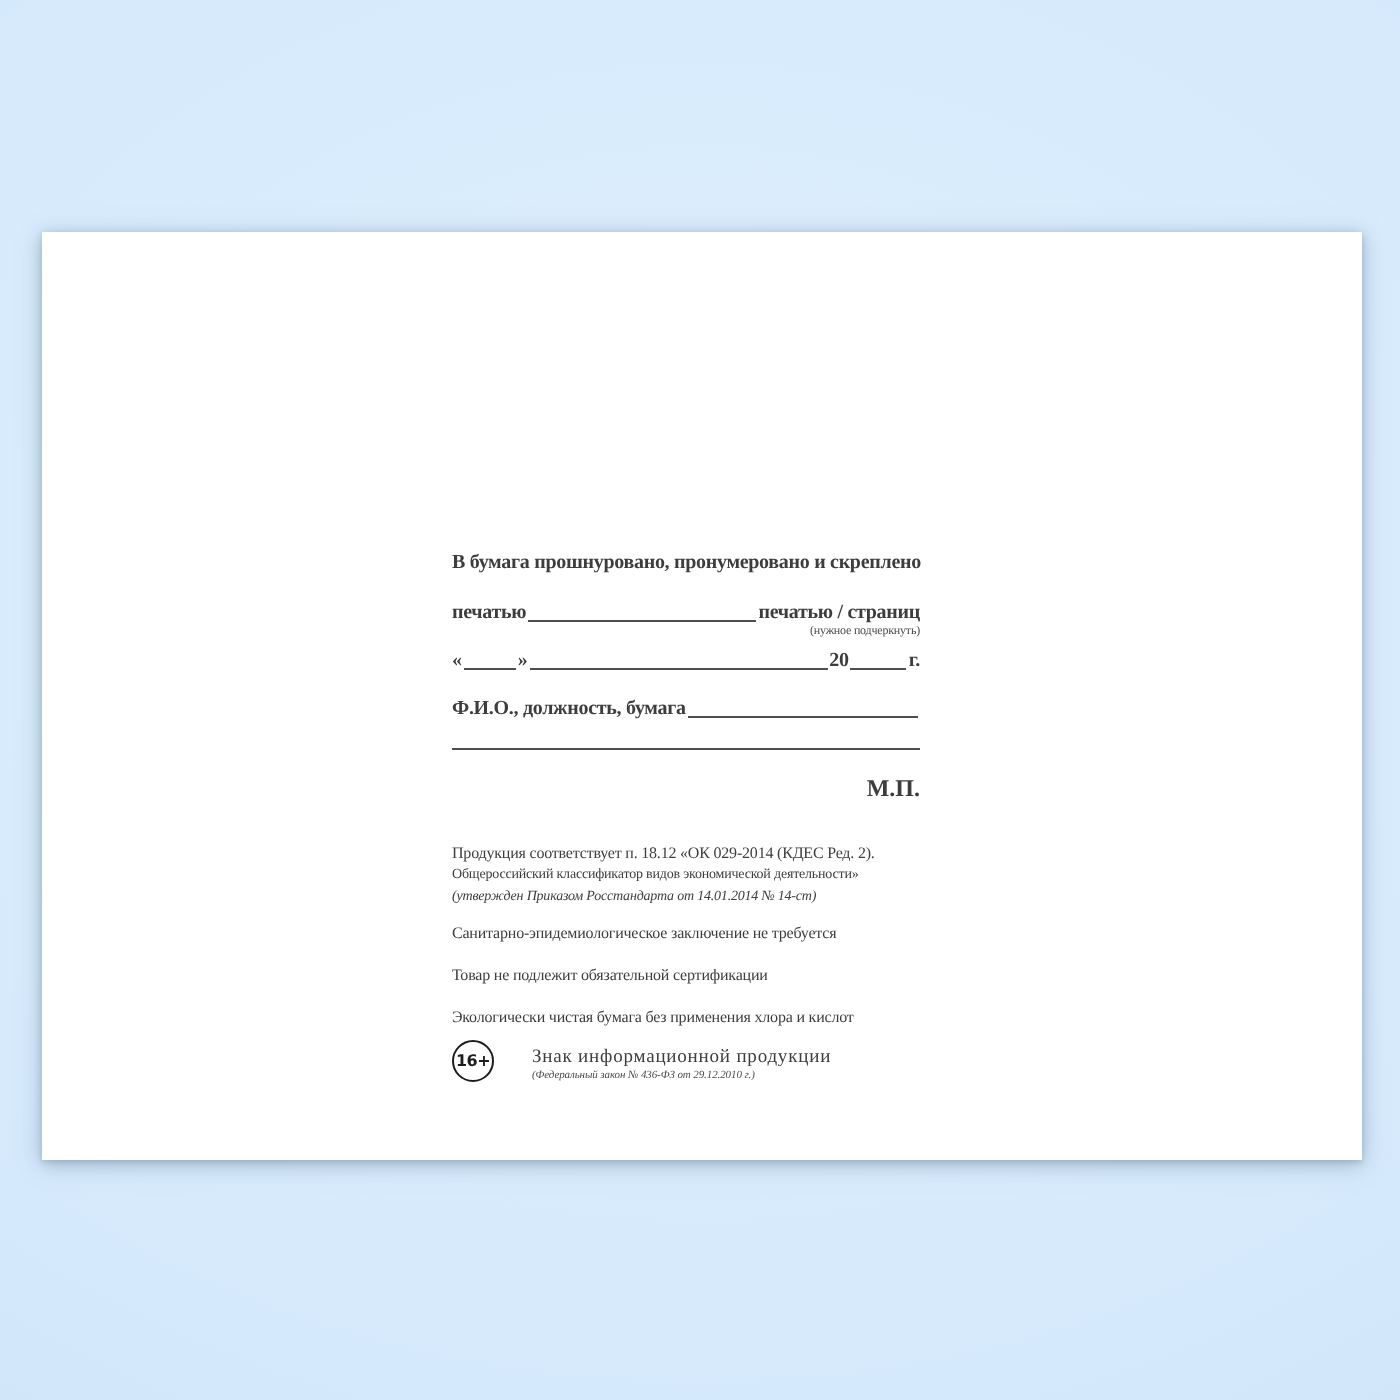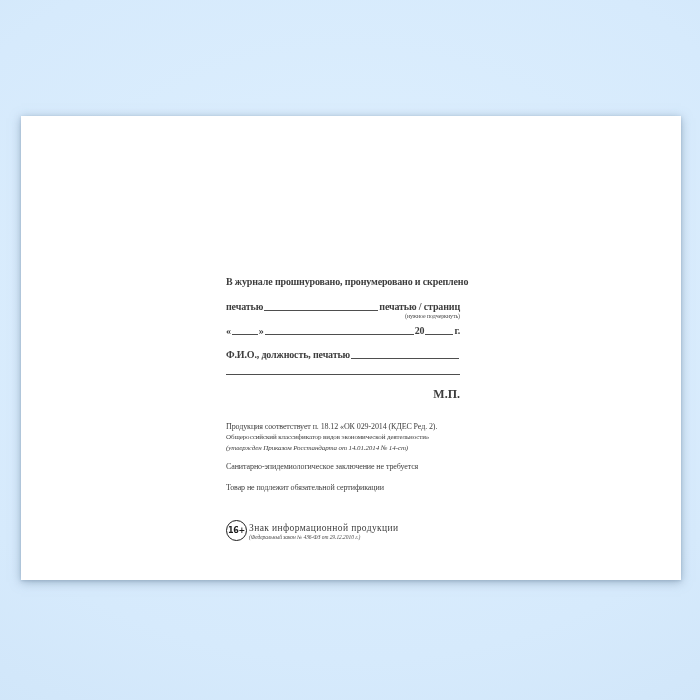--- a/index.html
+++ b/index.html
@@ -81,22 +81,22 @@
   .cert .l3 { white-space: nowrap; font-size: 7px; font-style: italic; }
   .note { white-space: nowrap; font-size: 8px; letter-spacing: -0.1px; }
   .note-1 { top: 346px; }
   .note-2 { top: 367px; }
   .note-3 { top: 388px; }
 
   .age-row {
     top: 404px;
     left: 3px;
     display: flex;
-    align-items: center;
-    gap: 2px;
+    align-items: flex-end;
+    gap: 19px;
   }
   .age-badge {
     width: 21px; height: 21px;
     border: 1.6px solid #1d1d1d;
     border-radius: 50%;
     display: flex;
     align-items: center;
     justify-content: center;
     font-family: "DejaVu Sans", sans-serif;
     font-weight: bold;
@@ -122,57 +122,58 @@
     margin-top: 1px;
   }
 </style>
 </head>
 <body>
 
 <div class="backdrop">
   <div class="paper-page">
     <div class="content">
 
-      <div class="abs heading">В журнале прошнуровано, пронумеровано и скреплено</div>
+      <div class="abs heading">В бумага прошнуровано, пронумеровано и скреплено</div>
 
       <div class="abs row seal-row">
         <span>печатью</span>
         <span class="fill grow"></span>
         <span>печатью / страниц</span>
       </div>
 
       <div class="abs hint">(нужное подчеркнуть)</div>
 
       <div class="abs row date-row">
         <span>«</span>
         <span class="fill" style="width:26px"></span>
         <span>»</span>
         <span class="fill grow"></span>
         <span>20</span>
         <span class="fill" style="width:28px"></span>
         <span>г.</span>
       </div>
 
       <div class="abs row fio-row">
-        <span>Ф.И.О., должность, печатью</span>
+        <span>Ф.И.О., должность, бумага</span>
         <span class="fill grow"></span>
       </div>
 
       <div class="abs extra-line"></div>
 
       <div class="abs stamp">М.П.</div>
 
       <div class="abs cert">
         <div class="l1">Продукция соответствует п. 18.12 «ОК 029-2014 (КДЕС Ред. 2).</div>
         <div class="l2">Общероссийский классификатор видов экономической деятельности»</div>
         <div class="l3">(утвержден Приказом Росстандарта от 14.01.2014 № 14-ст)</div>
       </div>
 
       <div class="abs note note-1">Санитарно-эпидемиологическое заключение не требуется</div>
       <div class="abs note note-2">Товар не подлежит обязательной сертификации</div>
+      <div class="abs note note-3">Экологически чистая бумага без применения хлора и кислот</div>
 
       <div class="abs age-row">
         <div class="age-badge">16+</div>
         <div class="age-text">
           <div class="age-title">Знак информационной продукции</div>
           <div class="age-law">(Федеральный закон № 436-ФЗ от 29.12.2010 г.)</div>
         </div>
       </div>
 
     </div>

